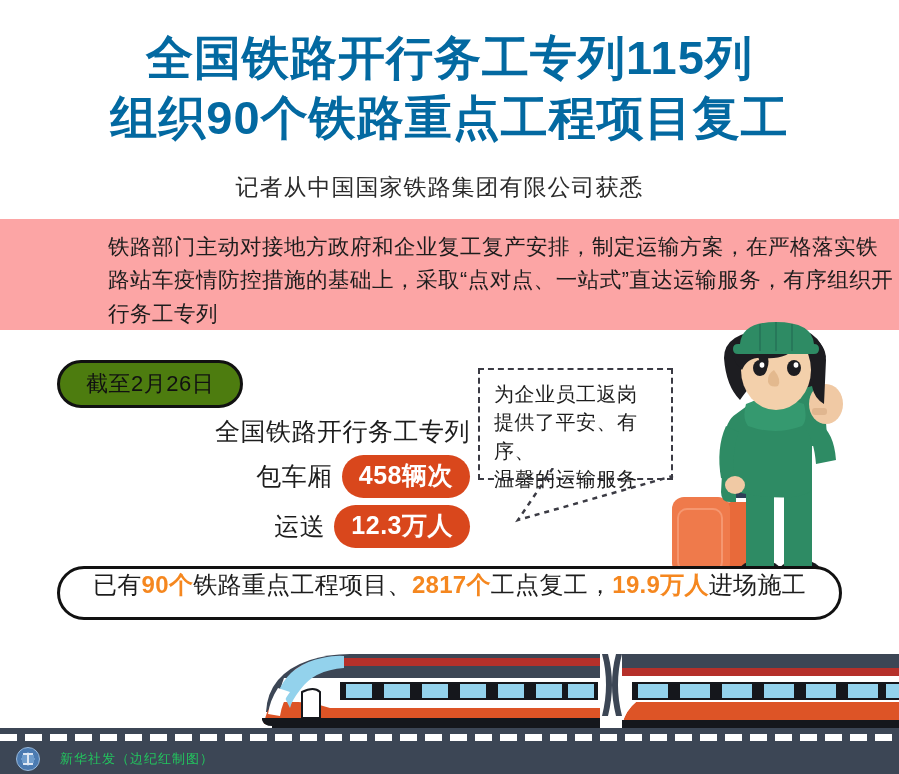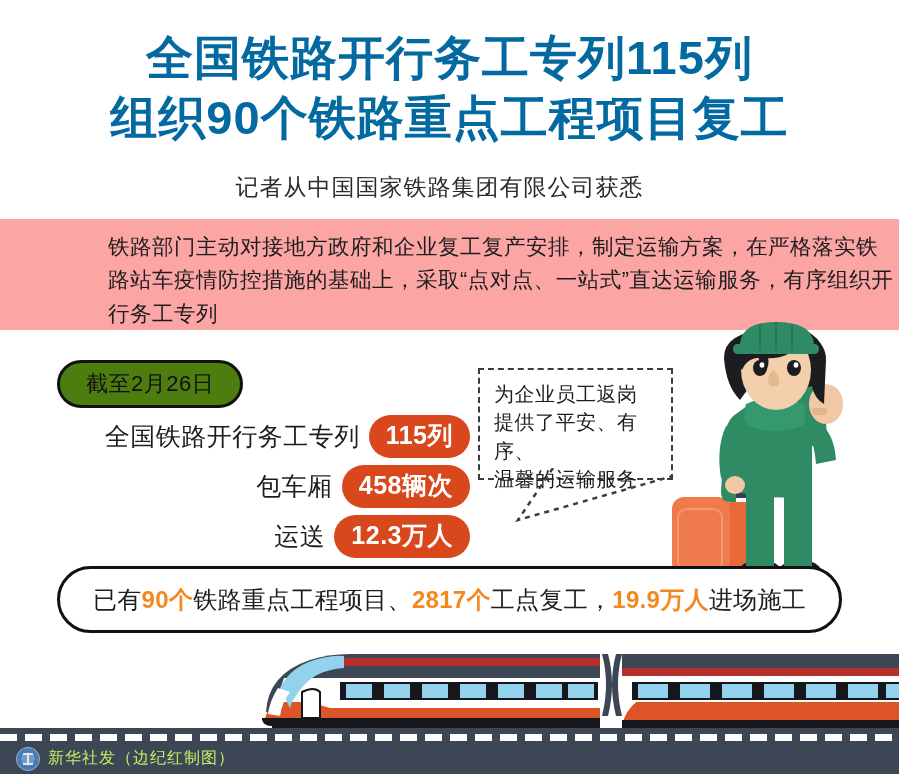--- a/index.html
+++ b/index.html
@@ -58,23 +58,23 @@
     border:2px dashed #3b3b44;background:#fff;box-sizing:border-box;
   }
   .bubble-text{
     position:absolute;left:14px;top:10px;width:180px;
     font-size:20px;line-height:1.42;color:#1d1d1d;letter-spacing:.5px;
   }
   .bubble-tail{position:absolute;left:478px;top:468px;width:200px;height:70px;}
 
   
   .summary{
-    position:absolute;left:57px;top:566px;width:785px;height:67px;
+    position:absolute;left:57px;top:566px;width:785px;height:54px;
     border:3px solid #111;border-radius:999px;background:#fff;
-    display:flex;align-items:center;justify-content:center;
+    display:flex;justify-content:center;
     box-sizing:border-box;
   }
   .summary-text{font-size:24px;color:#1d1d1d;letter-spacing:.3px;white-space:nowrap;}
   .hl{color:#f5871f;font-weight:bold;}
 
   
   .worker{position:absolute;left:660px;top:322px;width:240px;height:290px;}
 
   
   .train{position:absolute;left:250px;top:640px;width:650px;height:100px;}
@@ -100,21 +100,21 @@
   }
   .footer-logo::after{
     content:"";position:absolute;left:6px;top:5px;width:10px;height:12px;
     background:
       linear-gradient(#e8eef7,#e8eef7) 0 0/10px 2px no-repeat,
       linear-gradient(#e8eef7,#e8eef7) 4px 0/2px 12px no-repeat,
       linear-gradient(#e8eef7,#e8eef7) 0 10px/10px 2px no-repeat;
     opacity:.92;
   }
   .footer-text{
-    margin-left:8px;font-size:16px;color:#bef264;letter-spacing:1px;
+    margin-left:20px;font-size:13px;color:#22c55e;letter-spacing:1px;
   }
 </style>
 </head>
 <body>
 
 <div class="page">
 
   <div class="title-block">
     <div class="title-line">全国铁路开行务工专列115列</div>
     <div class="title-line">组织90个铁路重点工程项目复工</div>
@@ -123,21 +123,20 @@
 
   <div class="banner">
     <div class="banner-text">铁路部门主动对接地方政府和企业复工复产安排，制定运输方案，在严格落实铁路站车疫情防控措施的基础上，采取“点对点、一站式”直达运输服务，有序组织开行务工专列</div>
   </div>
 
   <div class="date-pill">截至2月26日</div>
 
   <div class="stats">
     <div class="stat-row">
       <span class="stat-label">全国铁路开行务工专列</span>
-      <span class="stat-badge">115列</span>
     </div>
     <div class="stat-row">
       <span class="stat-label">包车厢</span>
       <span class="stat-badge">458辆次</span>
     </div>
     <div class="stat-row">
       <span class="stat-label">运送</span>
       <span class="stat-badge">12.3万人</span>
     </div>
   </div>

